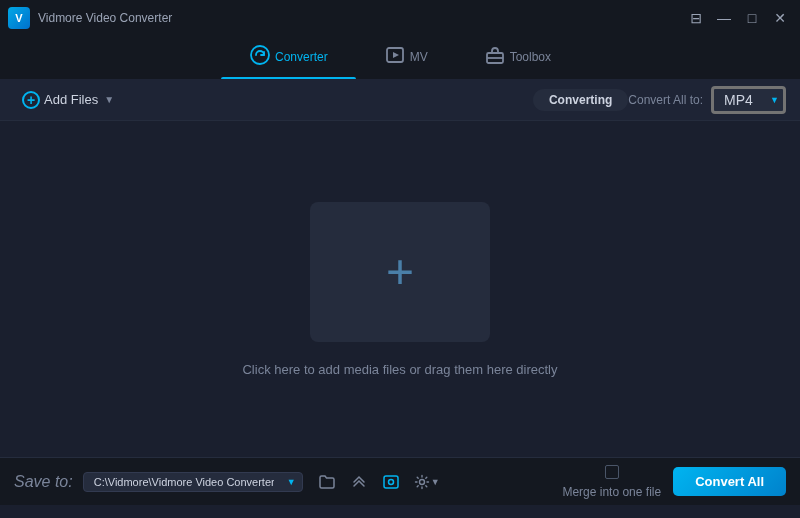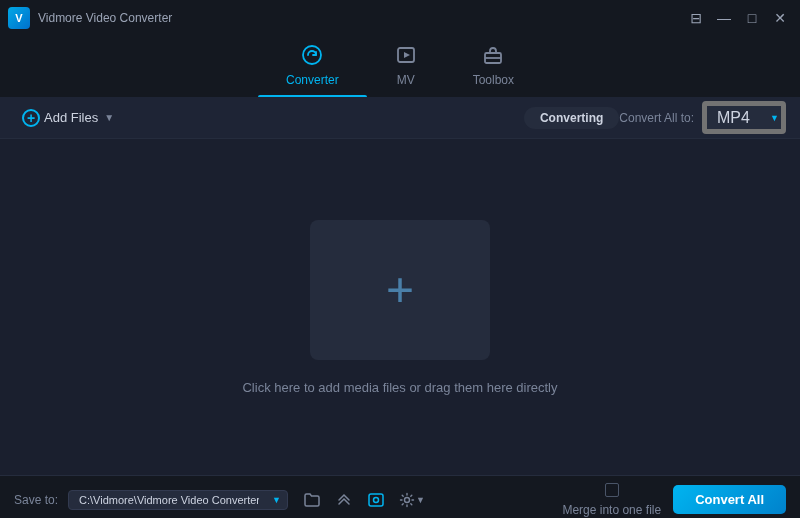--- a/index.html
+++ b/index.html
@@ -64,21 +64,21 @@
     
     .nav-tabs {
       background: #141820;
       display: flex;
       justify-content: center;
       gap: 0;
       padding-bottom: 0;
     }
     .nav-tab {
       display: flex;
-      flex-direction: column;
+      flex-direction: row;
       align-items: center;
       gap: 4px;
       padding: 8px 28px 10px;
       cursor: pointer;
       position: relative;
       color: #7a8499;
     }
     .nav-tab.active {
       color: #00b4f0;
     }
@@ -156,25 +156,25 @@
       display: flex;
       align-items: center;
       gap: 8px;
     }
     .convert-all-label {
       font-size: 12px;
       color: #7a8499;
     }
     .format-select {
       background: #252c3d;
-      border: 5px solid #737373;
+      border: 3px solid #737373;
       border-radius: 4px;
       color: #cdd3e0;
       padding: 3px 24px 3px 10px;
-      font-size: 16px;
+      font-size: 14px;
       cursor: pointer;
       appearance: none;
       -webkit-appearance: none;
       position: relative;
     }
     .format-select-wrapper {
       position: relative;
       display: inline-block;
     }
     .format-select-wrapper::after {
@@ -224,23 +224,24 @@
     .status-bar {
       height: 48px;
       background: #141820;
       border-top: 1px solid #252c3d;
       display: flex;
       align-items: center;
       padding: 0 14px;
       gap: 10px;
     }
     .save-to-label {
-      font-size: 12px;
+      font-size: 16px;
       color: #7a8499;
       white-space: nowrap;
+      font-style: italic;
     }
     .save-path-wrapper {
       position: relative;
       display: inline-flex;
       align-items: center;
     }
     .save-path-input {
       background: #252c3d;
       border: 1px solid #323a50;
       border-radius: 4px;

